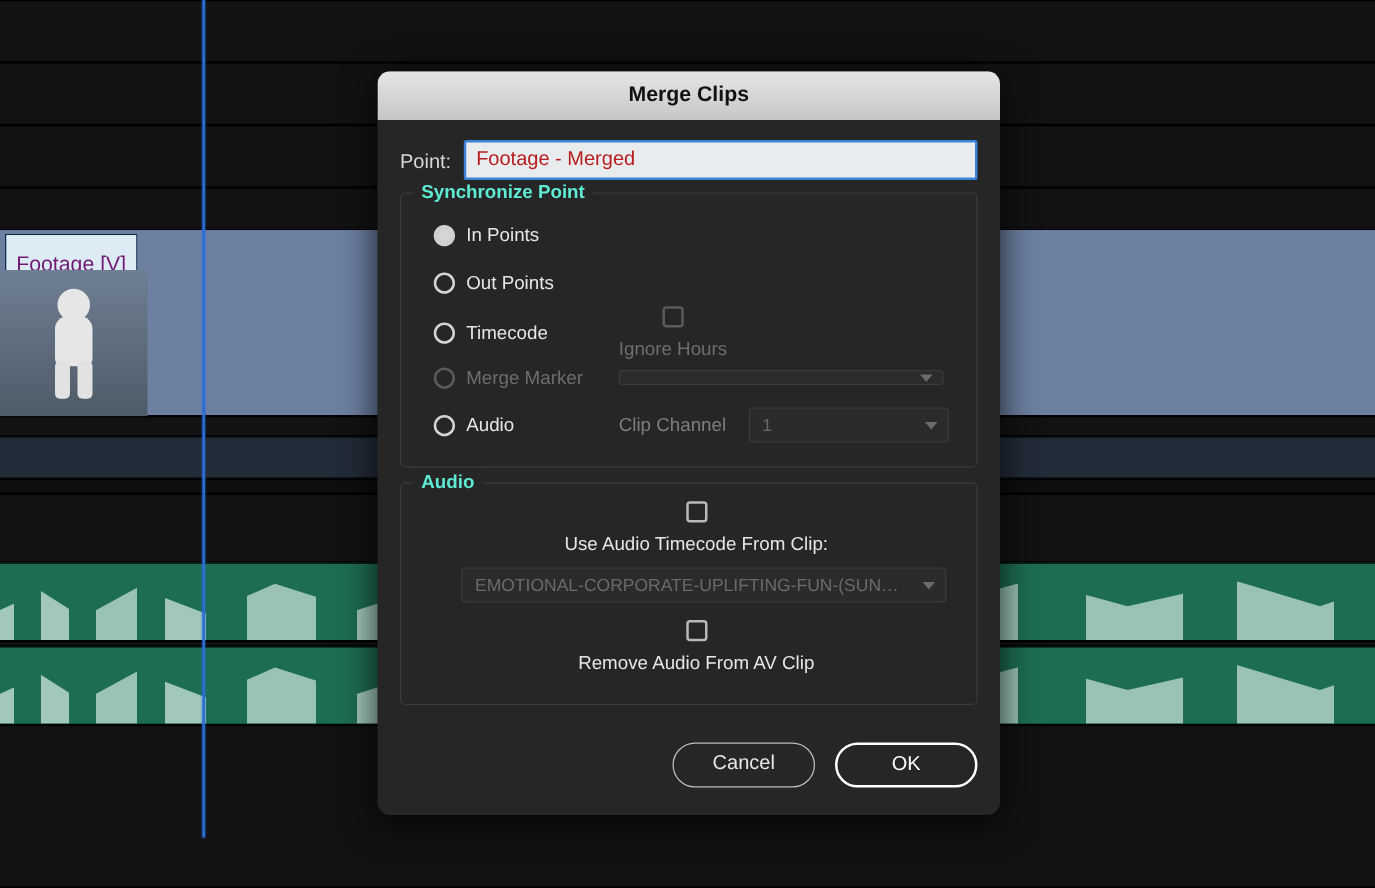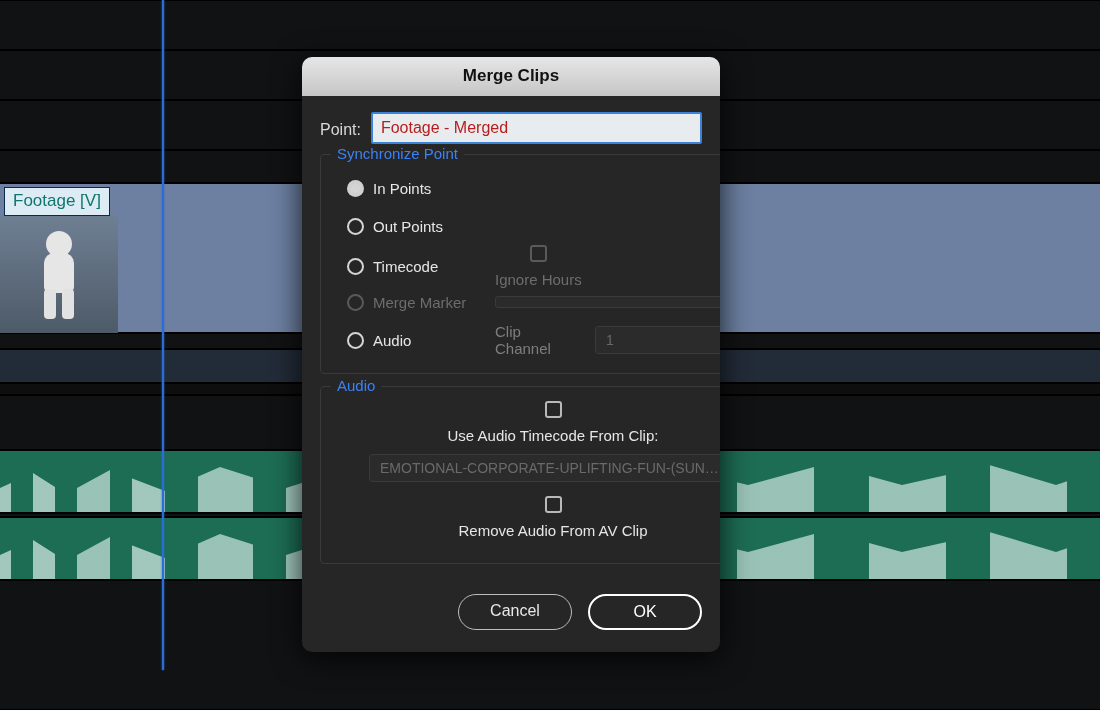--- a/index.html
+++ b/index.html
@@ -23,22 +23,22 @@
     display:flex; align-items:center; justify-content:center;
   }
   .astronaut {
     width:42px; height:88px; position:relative;
   }
   .astronaut .head { position:absolute; top:0; left:50%; transform:translateX(-50%); width:26px;height:26px;background:#e6e6e6;border-radius:50%; }
   .astronaut .body { position:absolute; top:22px; left:50%; transform:translateX(-50%); width:30px;height:40px;background:#e6e6e6;border-radius:10px 10px 6px 6px; }
   .astronaut .leg  { position:absolute; top:58px; width:12px;height:30px;background:#e2e2e2;border-radius:4px; }
   .astronaut .leg.l{ left:6px; } .astronaut .leg.r{ right:6px; }
   .clip-label {
-    position:absolute; top:3px; left:4px; padding:3px 8px 4px;
-    background:#dcebf4; color:#0f766e; font-size:17px; border:1px solid #0a2a4a;
+    position:absolute; top:3px; left:4px; padding:14px 8px 4px;
+    background:#dcebf4; color:#701a75; font-size:17px; border:1px solid #0a2a4a;
   }
   .strip-dark{ top:349px; height:34px; background:#222b38; }
   .strip-mid { top:383px; height:12px; background:#0e0e0e; }
   .a1   { top:450px; }
   .a2   { top:517px; }
   .audio{
     height:63px; background:#1d6d54;
     overflow:hidden;
   }
   .wave{
@@ -68,21 +68,21 @@
   .gap-1    { top:50px; height:50px; }
   .gap-2    { top:100px;height:50px; }
   .gap-3    { top:150px;height:33px; }
   .gap-4    { top:333px;height:16px; }
   .black-1  { top:395px;height:55px; }
   .black-2  { top:513px;height:4px;  }
   .black-3  { top:580px;height:130px;}
 
   
   .dialog {
-    position:absolute; top:57px; left:302px; width:418px;
+    position:absolute; top:57px; left:302px; width:498px;
     background:#262626; border-radius:10px; box-shadow:0 6px 30px rgba(0,0,0,.8);
     overflow:hidden;
   }
   .dlg-title {
     background:linear-gradient(#e6e6e6,#c6c6c6);
     color:#111; text-align:center; font-weight:600; font-size:17px;
     padding:9px 0 10px;
   }
   .dlg-body { padding:16px 18px 4px; }
 
@@ -94,21 +94,21 @@
     outline:none;
   }
 
   fieldset {
     border:1px solid #3a3a3a; border-radius:4px;
     margin:10px 0 12px; padding:14px 16px 14px 26px;
     position:relative;
   }
   fieldset .legend {
     position:absolute; top:-10px; left:10px; background:#262626;
-    padding:0 6px; color:#3b82f6; font-size:15px;
+    padding:0 6px; color:#5eead4; font-size:15px;font-weight:bold;
   }
 
   .radio-row{
     display:grid; grid-template-columns: 148px 1fr; align-items:center;
     height:38px;
   }
   .radio { display:flex; align-items:center; gap:9px; cursor:pointer; }
   .radio .r-outer{
     width:17px;height:17px;border:2px solid #d5d5d5;border-radius:50%;
     display:flex;align-items:center;justify-content:center;

